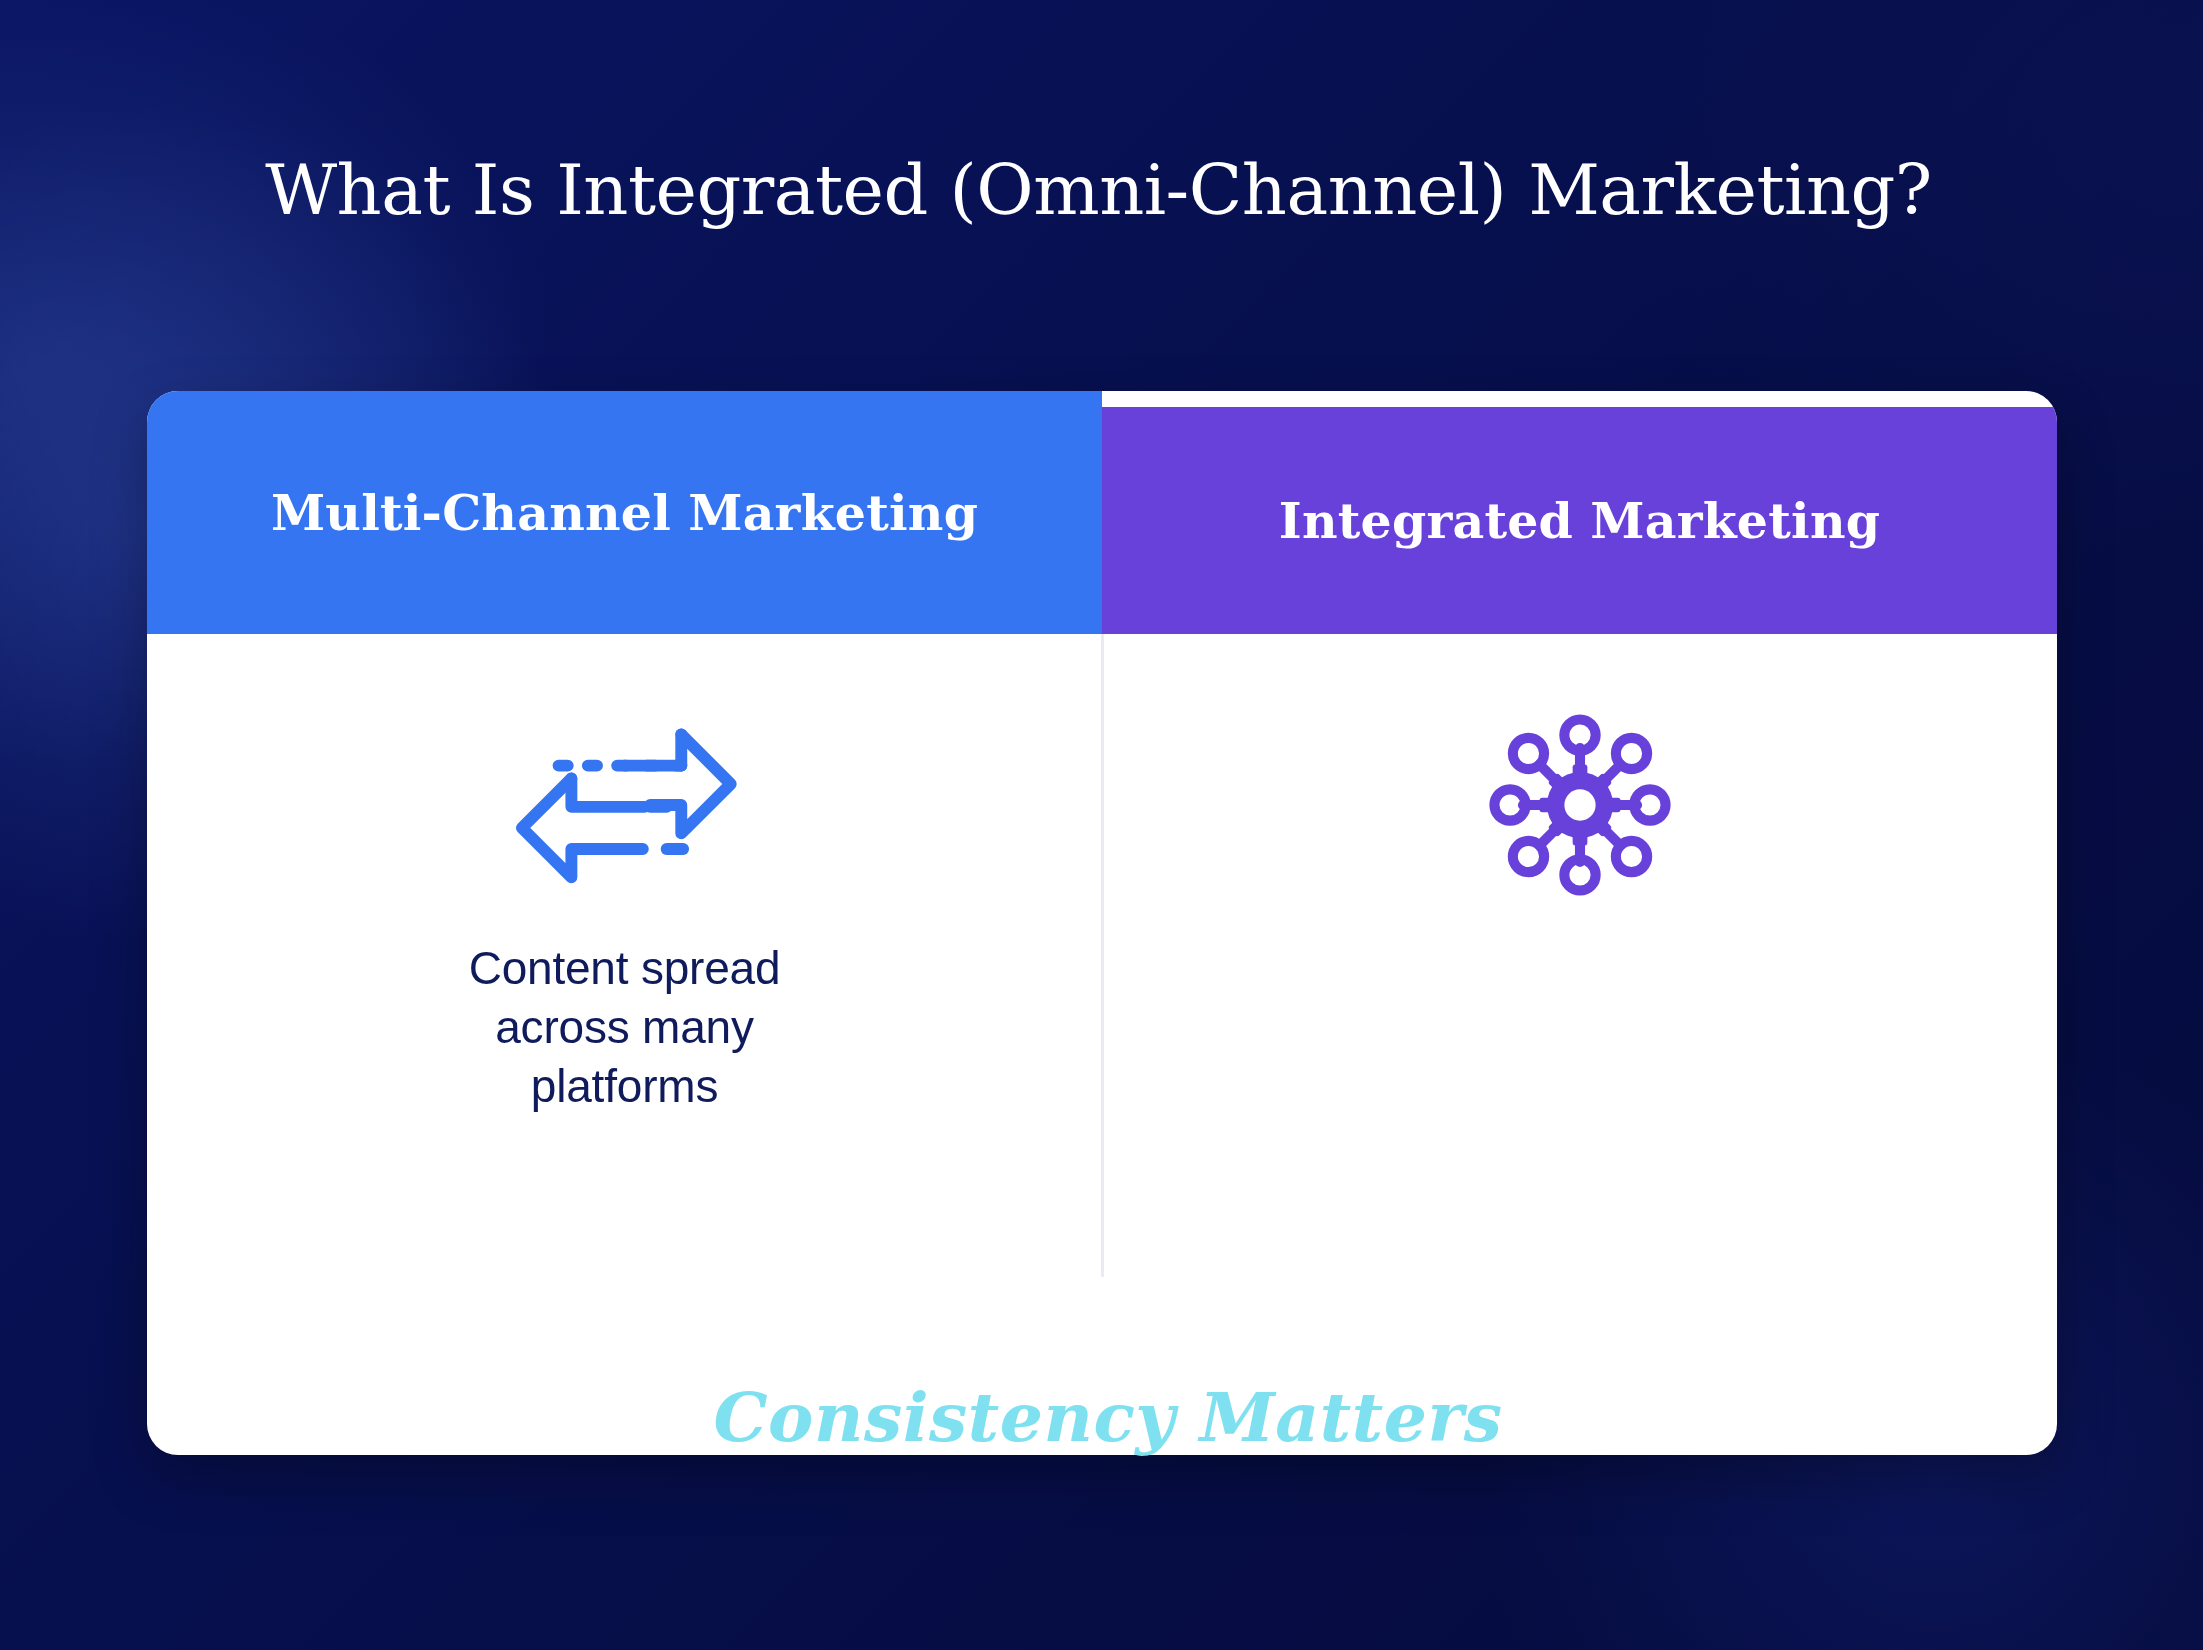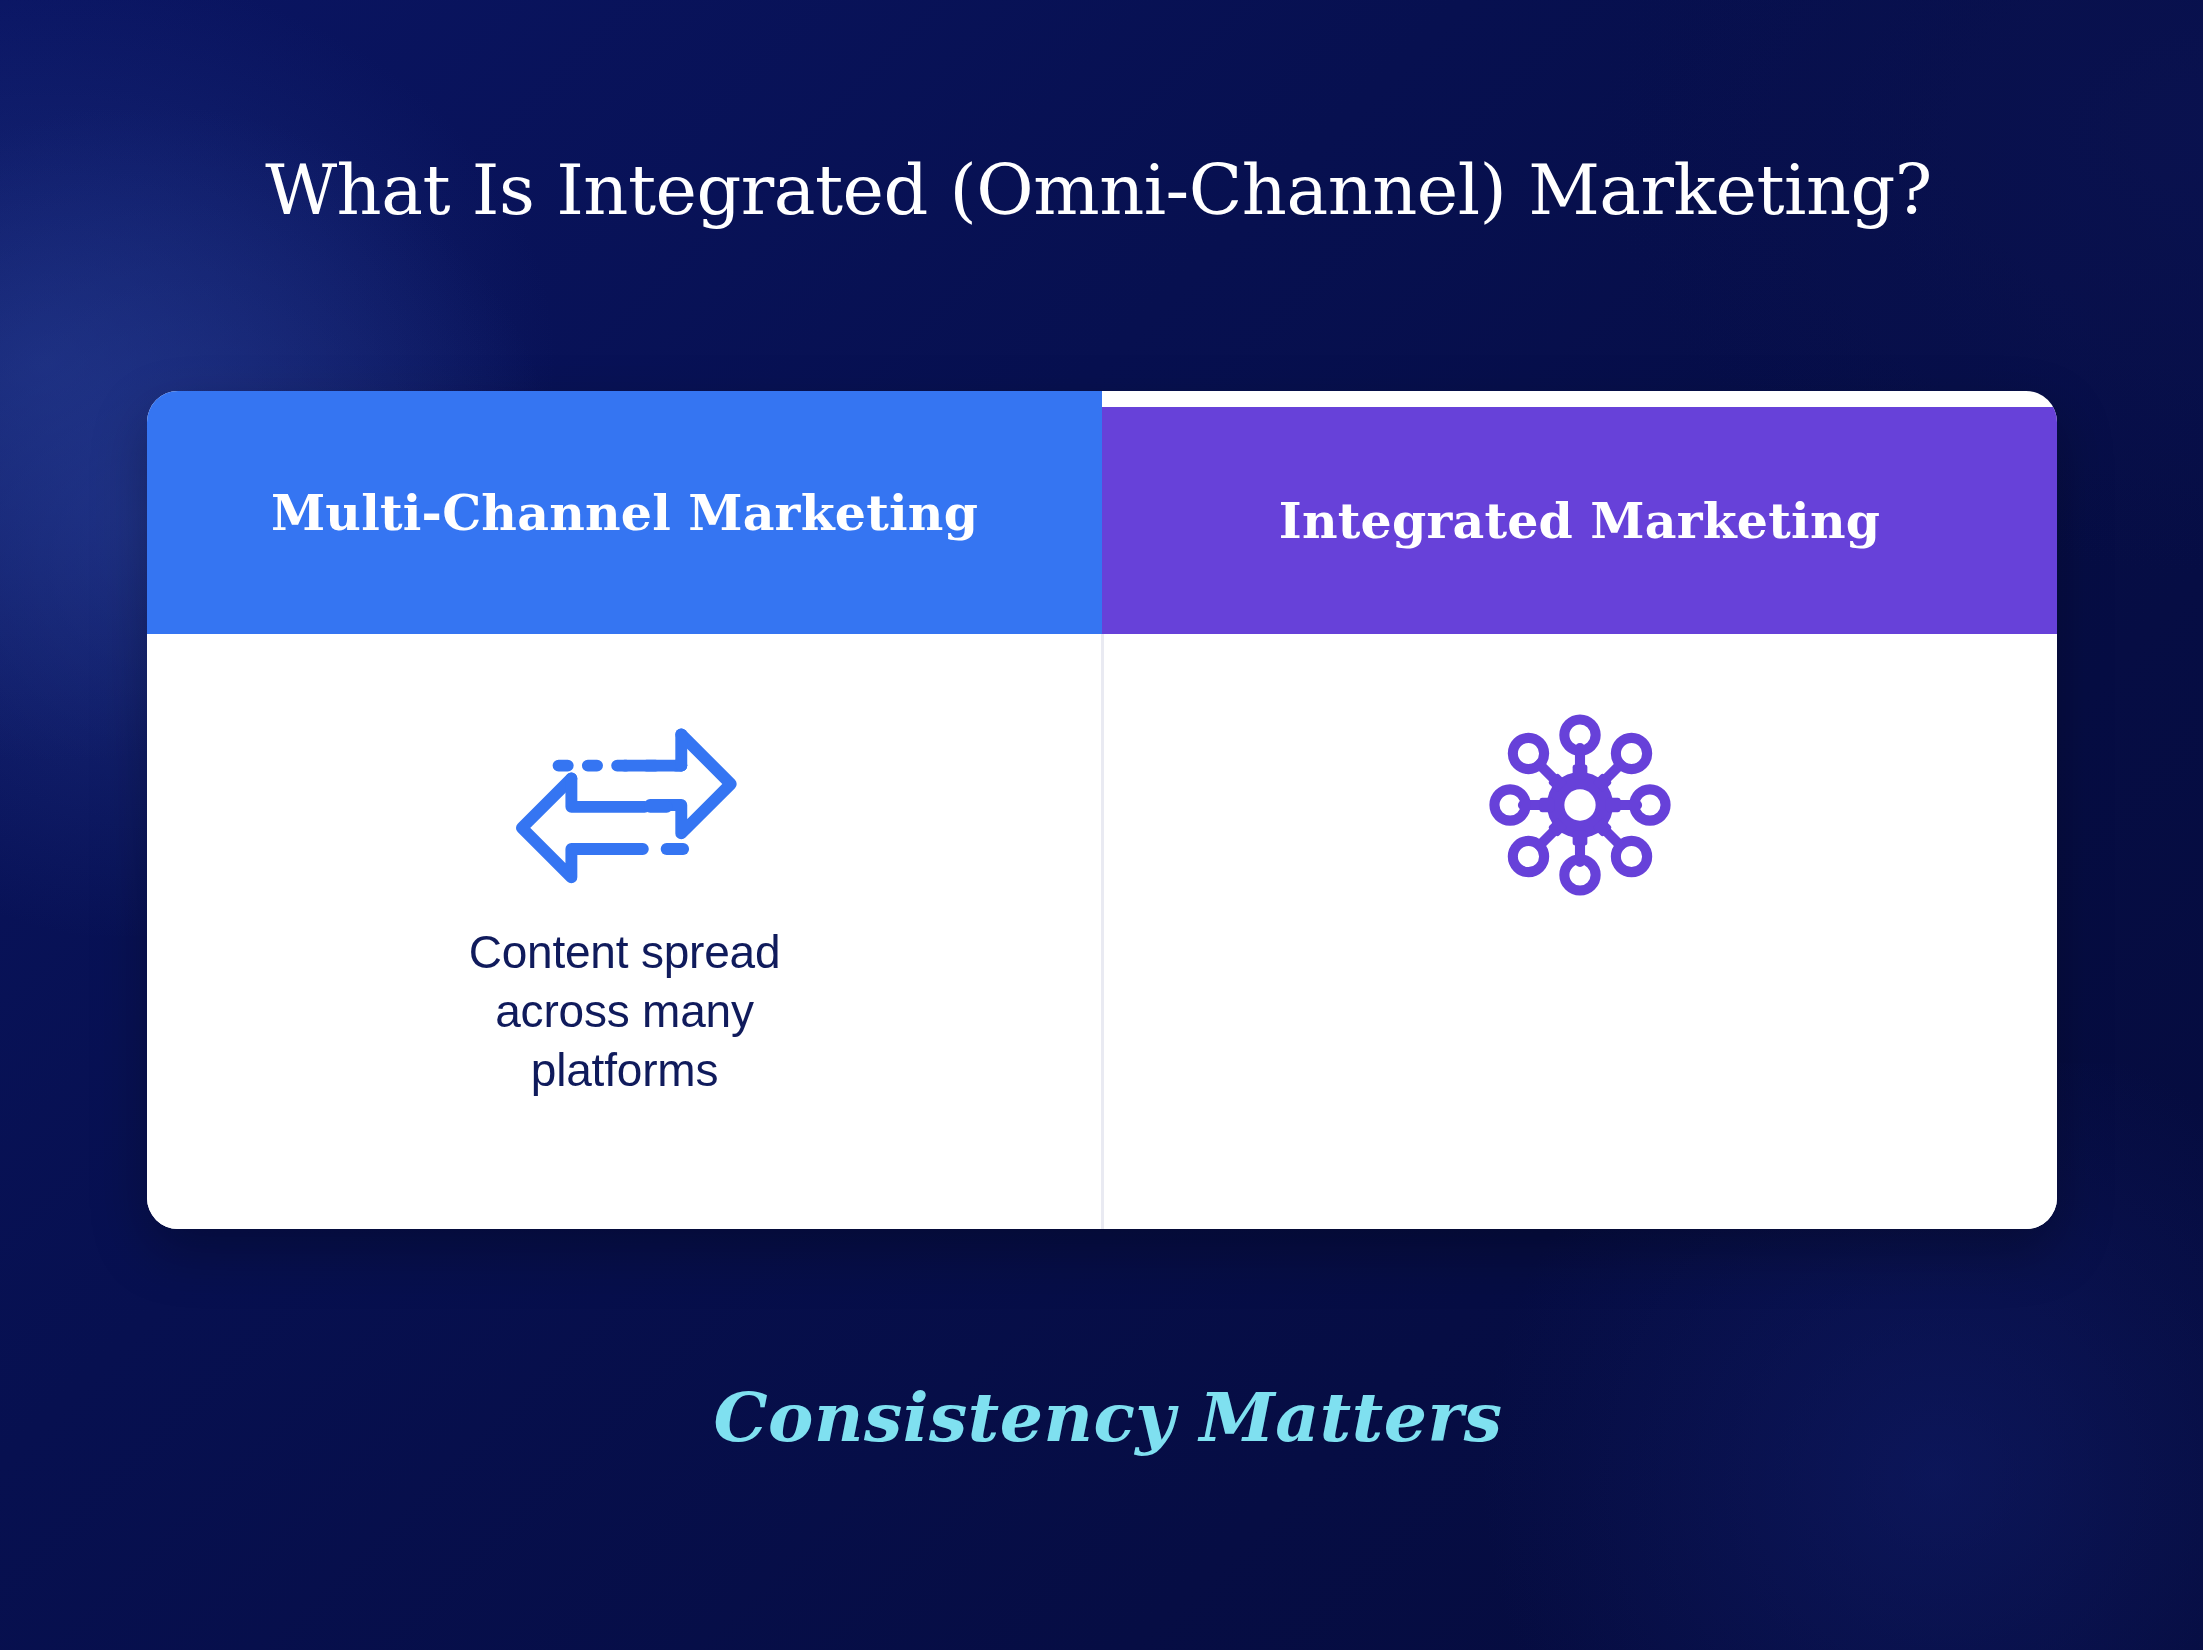--- a/index.html
+++ b/index.html
@@ -53,21 +53,21 @@
     line-height: 1.05;
     white-space: nowrap;
   }
 
   
   .card {
     position: absolute;
     left: 147px;
     top: 391px;
     width: 1910px;
-    height: 838px;
+    height: 1064px;
     border-radius: 31px;
     background: #ffffff;
     box-shadow: 0 22px 55px rgba(0,0,0,0.28);
     overflow: visible;
   }
   .card-inner {
     position: absolute;
     inset: 0;
     border-radius: 31px;
     overflow: hidden;
@@ -101,20 +101,21 @@
     height: 643px;
     display: flex;
     background: #ffffff;
   }
   .body-cell {
     flex: 1 1 50%;
     position: relative;
     display: flex;
     flex-direction: column;
     align-items: center;
+    gap: 16px;
   }
   .divider {
     position: absolute;
     left: 50%;
     top: 243px;
     width: 2.8px;
     height: 643px;
     margin-left: -0.9px;
     background: #e9eaf2;
   }

